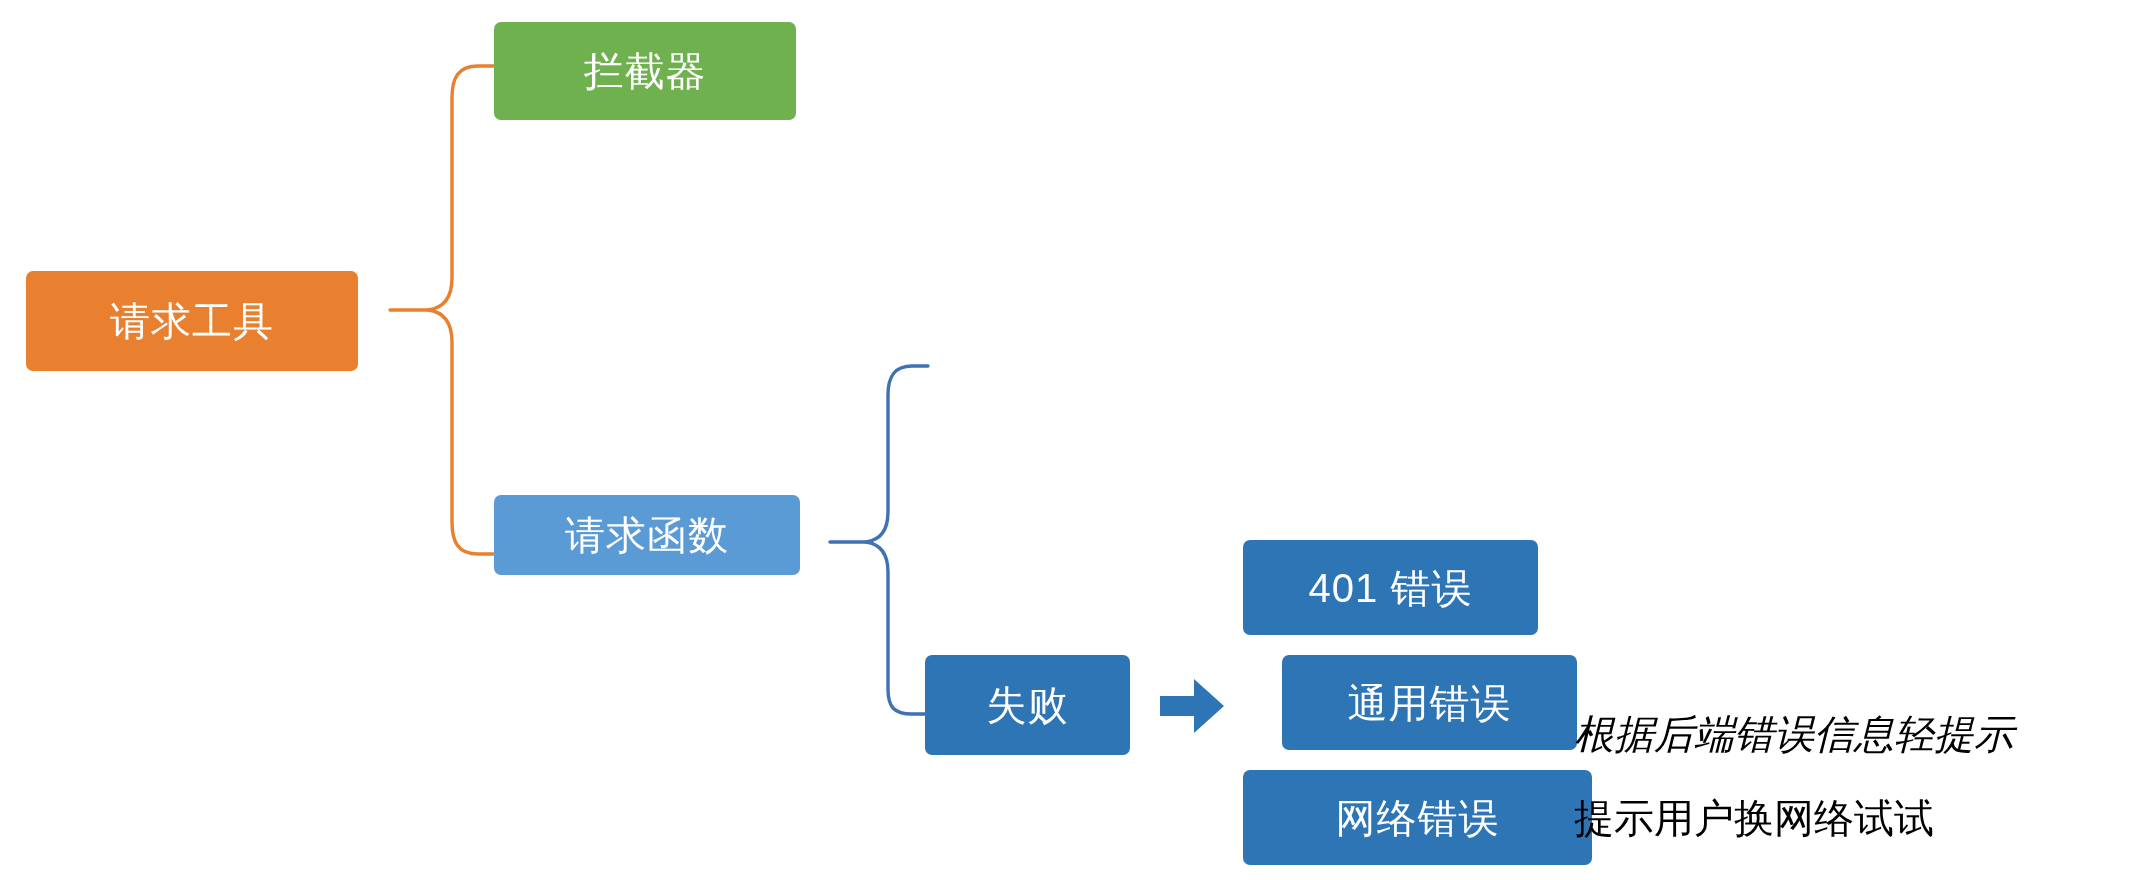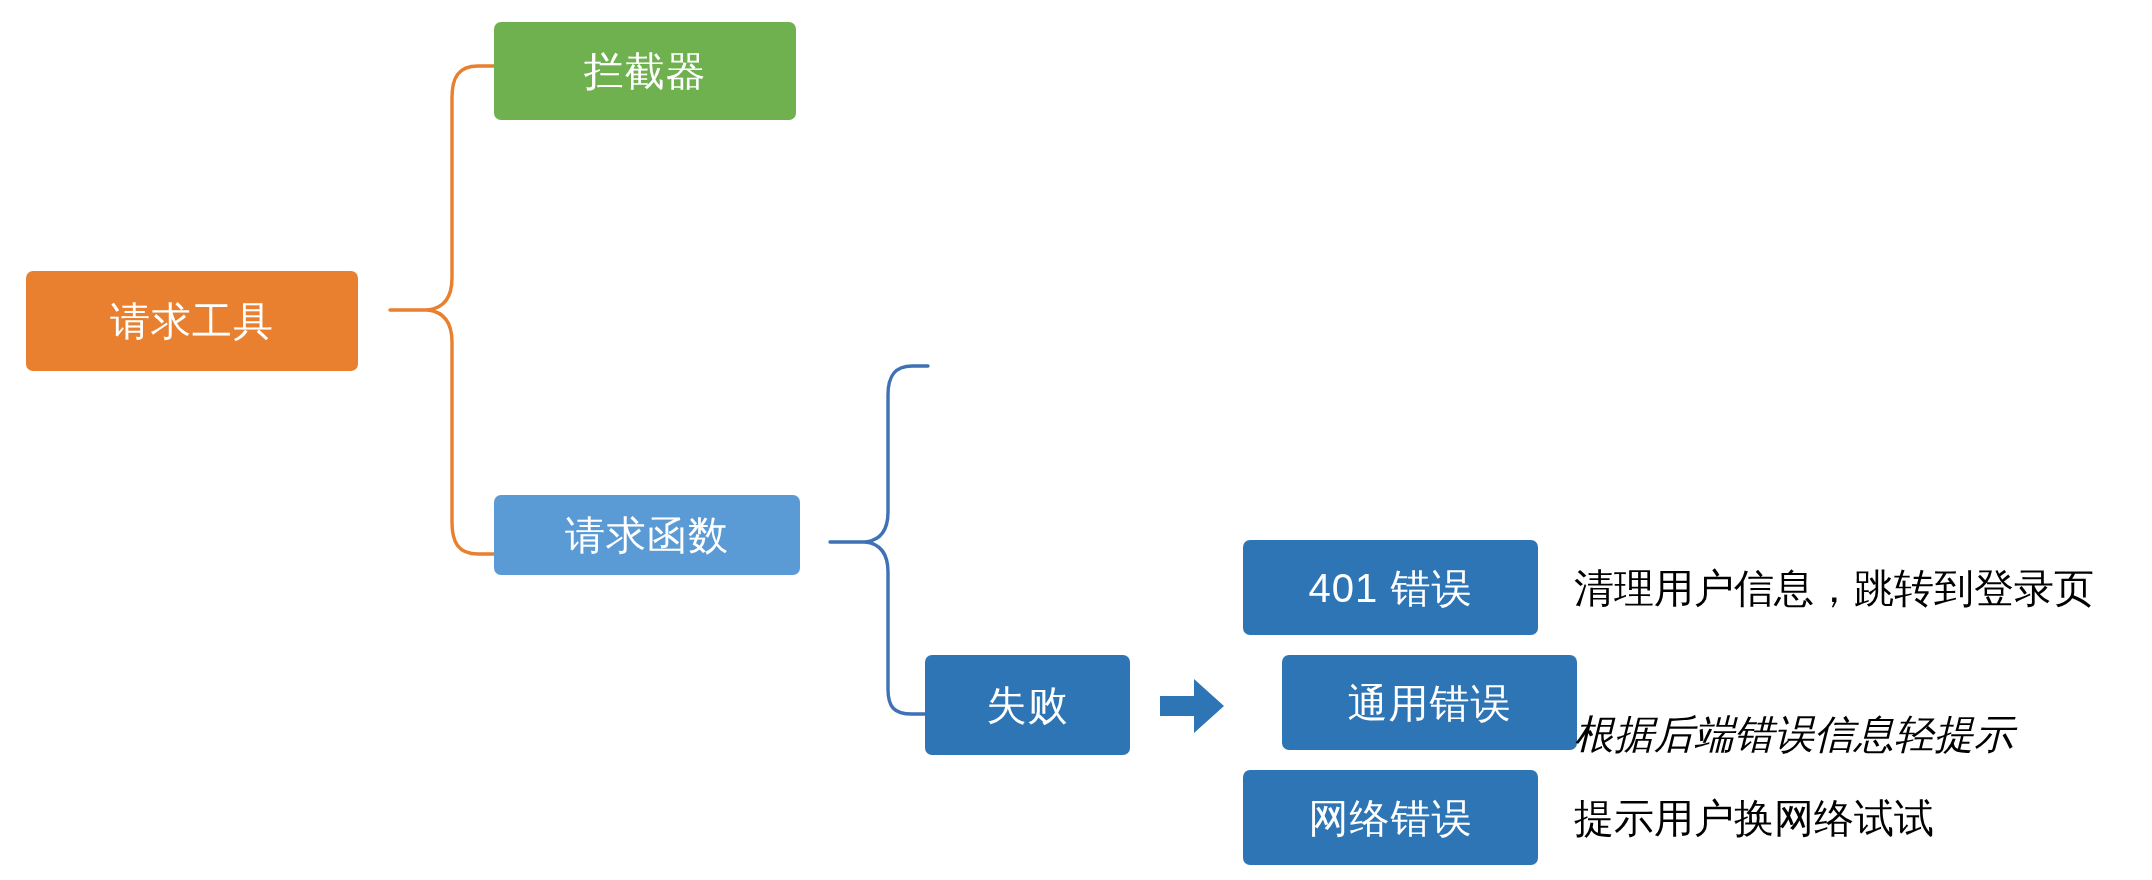--- a/index.html
+++ b/index.html
@@ -89,31 +89,28 @@
     <span>失败</span>
   </div>
 
   <svg class="arrow-svg" style="left:1158px; top:675px; width:68px; height:62px;" viewBox="0 0 68 62" fill="none">
     <path d="M2 21 L36 21 L36 4 L66 31 L36 58 L36 41 L2 41 Z" fill="#2E75B6"></path>
   </svg>
 
   <div class="node node-dblue" style="left:1243px; top:540px; width:295px; height:95px;">
     <span>401 错误</span>
   </div>
-  <div class="note" style="left:1574px; top:540px; width:560px; height:95px;">
-    <span>清理用户信息，跳转到登录页</span>
-  </div>
 
   <div class="node node-dblue" style="left:1243px; top:655px; width:295px; height:95px;margin-left:39px;">
     <span>通用错误</span>
   </div>
   <div class="note" style="left:1574px; top:686px; width:560px; height:95px;font-style:italic;">
     <span>根据后端错误信息轻提示</span>
   </div>
 
-  <div class="node node-dblue" style="left:1243px; top:770px; width:295px; height:95px;">
+  <div class="node node-dblue" style="left:1243px; top:770px; width:349px; height:95px;">
     <span>网络错误</span>
   </div>
   <div class="note" style="left:1574px; top:770px; width:560px; height:95px;">
     <span>提示用户换网络试试</span>
   </div>
 
 </div>
 
 </body></html>

